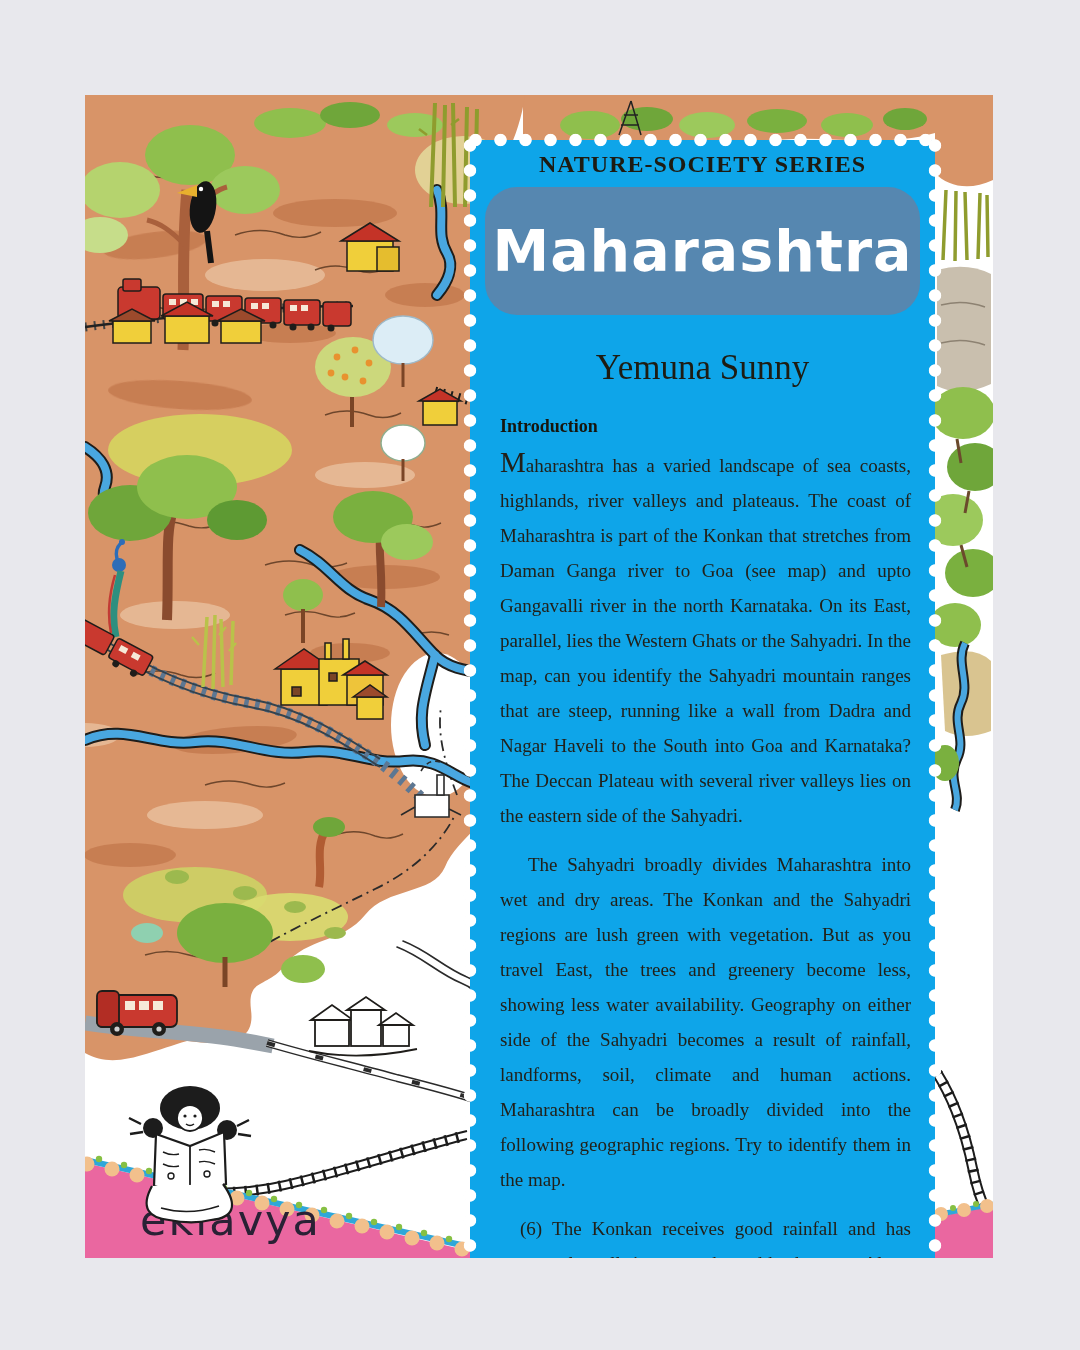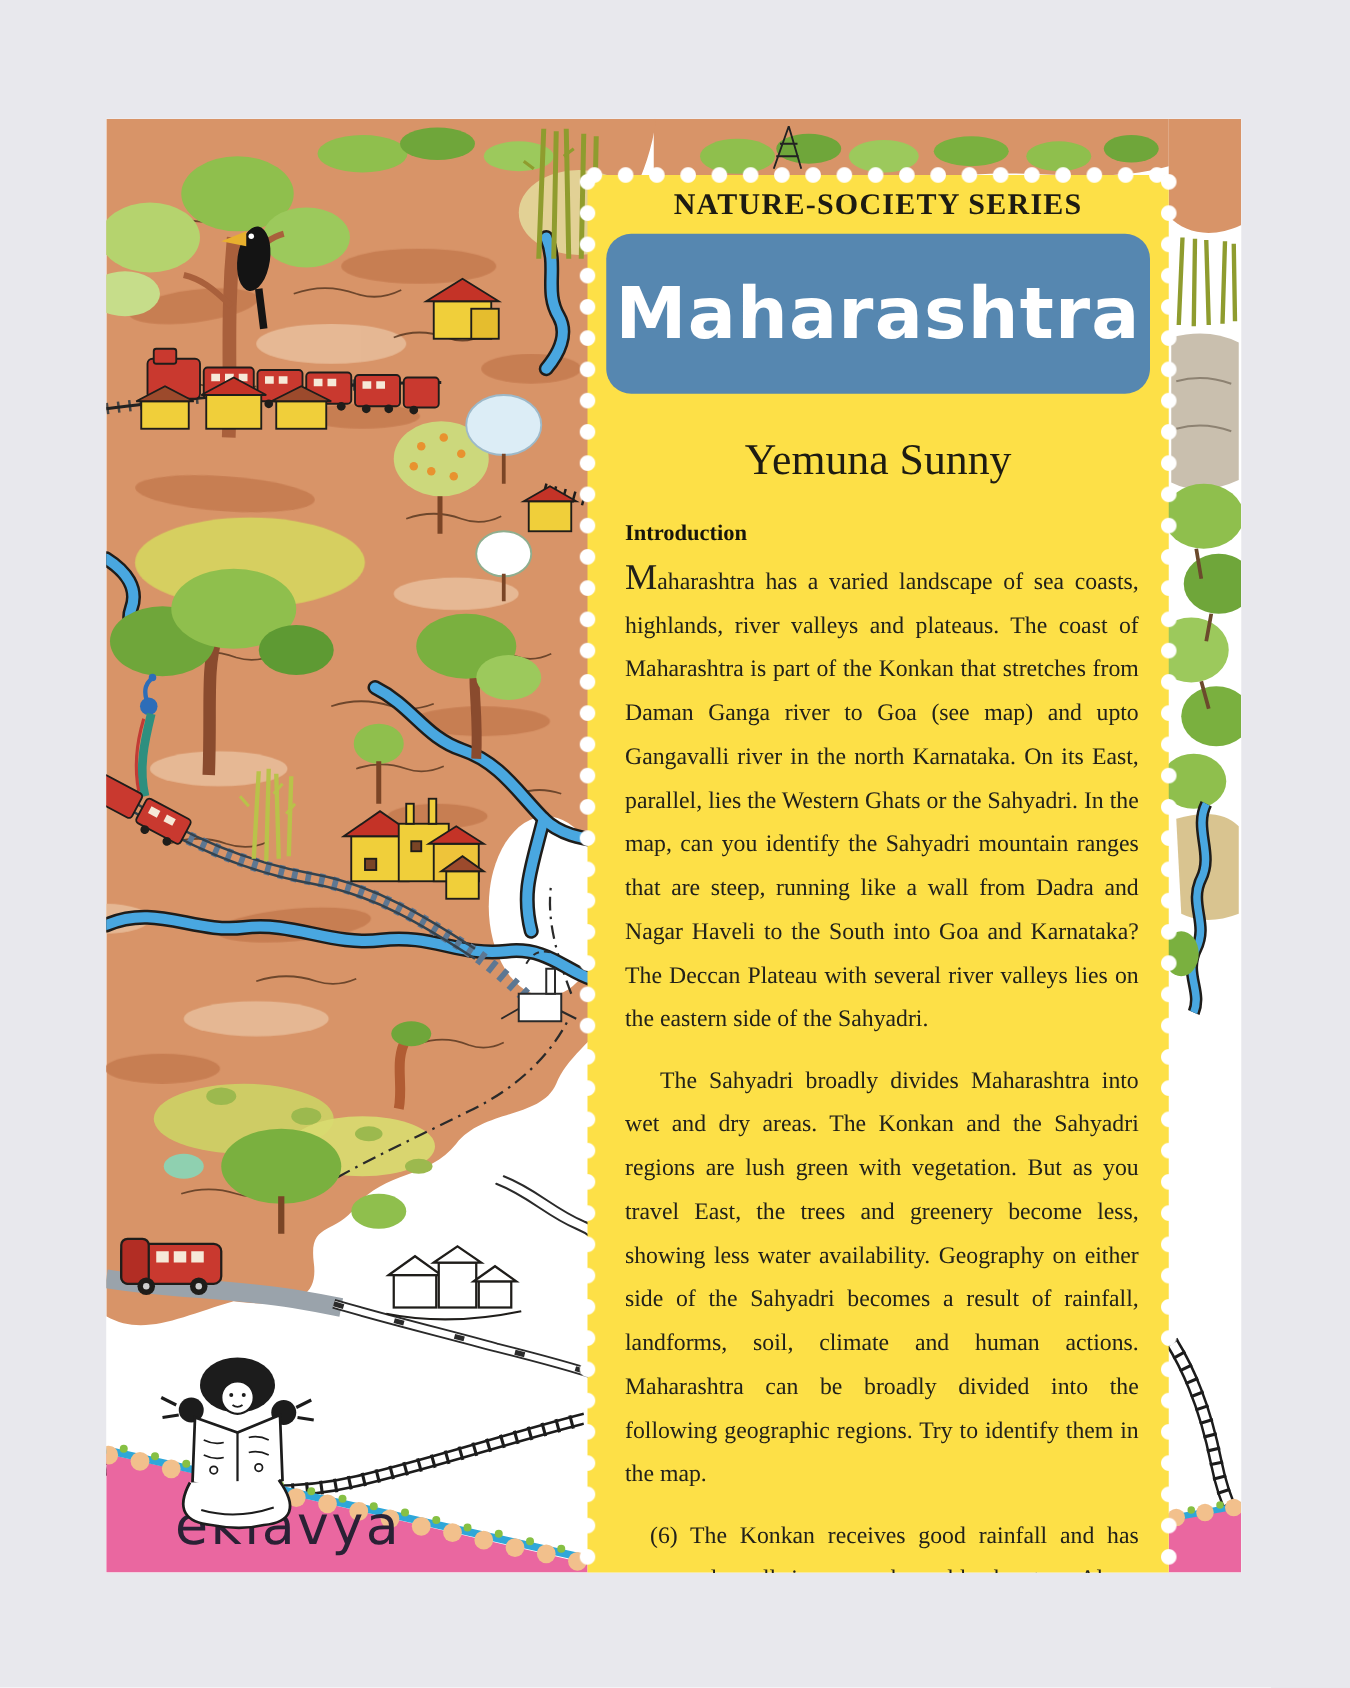--- a/index.html
+++ b/index.html
@@ -10,38 +10,38 @@
     position:relative;overflow:hidden;
   }
   .page{
     position:absolute;left:85px;top:95px;width:908px;height:1163px;
     background:#ffffff;overflow:hidden;
   }
   .map-art{position:absolute;left:0;top:0;width:908px;height:1163px;}
   
   .panel{
     position:absolute;left:385px;top:45px;width:465px;height:1118px;
-    background:#fde047;z-index:2;border-radius:6px 6px 0 0;
+    background:#0ea5e9;z-index:2;border-radius:6px 6px 0 0;
   }
   .dots{position:absolute;pointer-events:none;}
   .dots-top{left:-7px;right:-7px;top:-7px;height:14px;
     background-image:radial-gradient(circle,#fff 0 5.8px,rgba(255,255,255,0) 6.6px);
     background-size:25px 14px;}
   .dots-left{left:-7px;top:-7px;bottom:0;width:14px;
     background-image:radial-gradient(circle,#fff 0 5.8px,rgba(255,255,255,0) 6.6px);
     background-size:14px 25px;}
   .dots-right{right:-7px;top:-7px;bottom:0;width:14px;
     background-image:radial-gradient(circle,#fff 0 5.8px,rgba(255,255,255,0) 6.6px);
     background-size:14px 25px;}
   .series{
     padding-top:11px;text-align:center;
     font-weight:700;font-size:24px;letter-spacing:1px;color:#1d1b12;
   }
   .title-box{
-    margin:9px 15px 0 15px;height:128px;border-radius:20px;
+    margin:9px 15px 0 15px;height:128px;border-radius:32px;
     background:#5687b0;display:flex;align-items:center;justify-content:center;
   }
   .title-box span{
     font-family:"DejaVu Sans",sans-serif;font-weight:700;
     font-size:57px;color:#ffffff;letter-spacing:1px;
   }
   .author{margin-top:33px;text-align:center;font-size:35px;color:#1e1c12;}
   .intro{margin:28px 0 0 30px;font-size:18px;font-weight:700;color:#17150c;}
   .bodytext{margin:11px 24px 0 30px;}
   .para{

